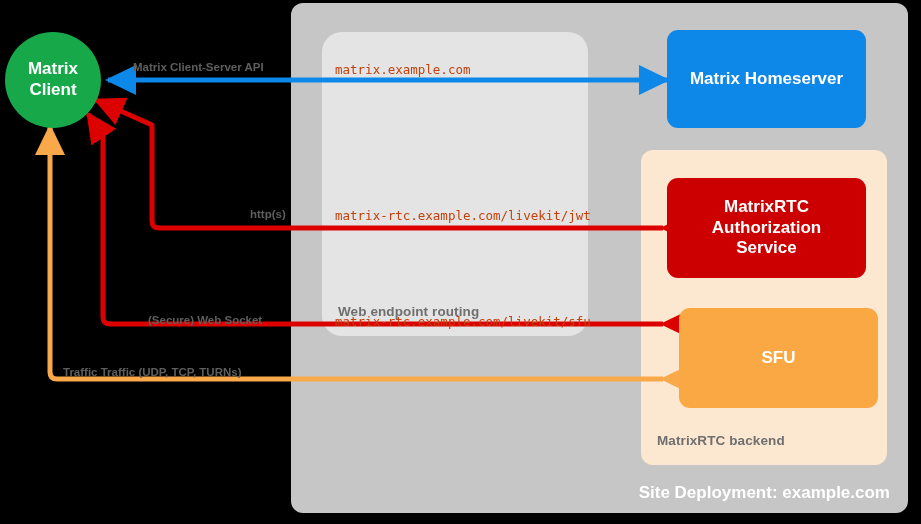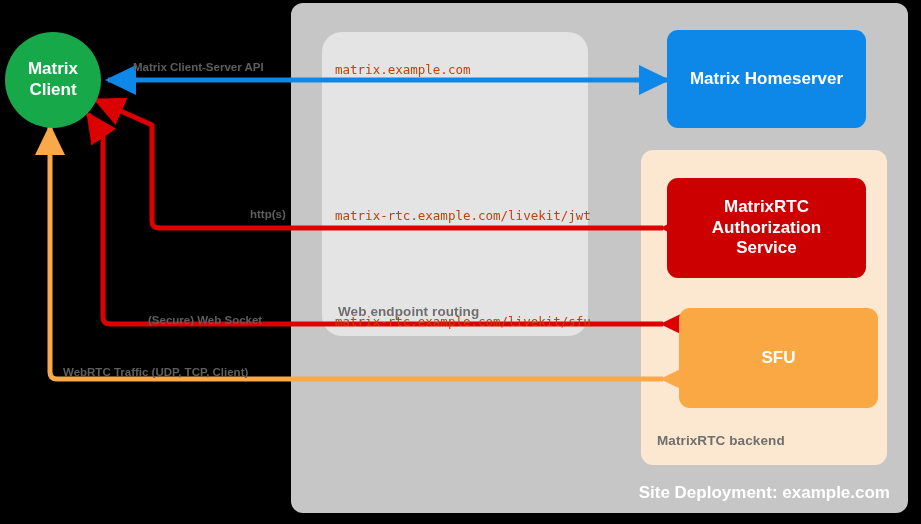--- a/index.html
+++ b/index.html
@@ -186,15 +186,15 @@
 
   <div class="edge-label" style="left:133px; top:61px;">Matrix Client-Server API</div>
   <div class="edge-url" style="left:335px; top:62px;">matrix.example.com</div>
 
   <div class="edge-label" style="left:233px; top:208px;padding-left:17px;">http(s)</div>
   <div class="edge-url" style="left:335px; top:208px;">matrix-rtc.example.com/livekit/jwt</div>
 
   <div class="edge-label" style="left:148px; top:314px;">(Secure) Web Socket</div>
   <div class="edge-url" style="left:335px; top:314px;">matrix-rtc.example.com/livekit/sfu</div>
 
-  <div class="edge-label" style="left:63px; top:366px;">WebRTC Traffic (UDP, TCP, Client)</div>
+  <div class="edge-label" style="left:63px; top:366px;">Traffic Traffic (UDP, TCP, TURNs)</div>
 
 </div>
 
 </body></html>

